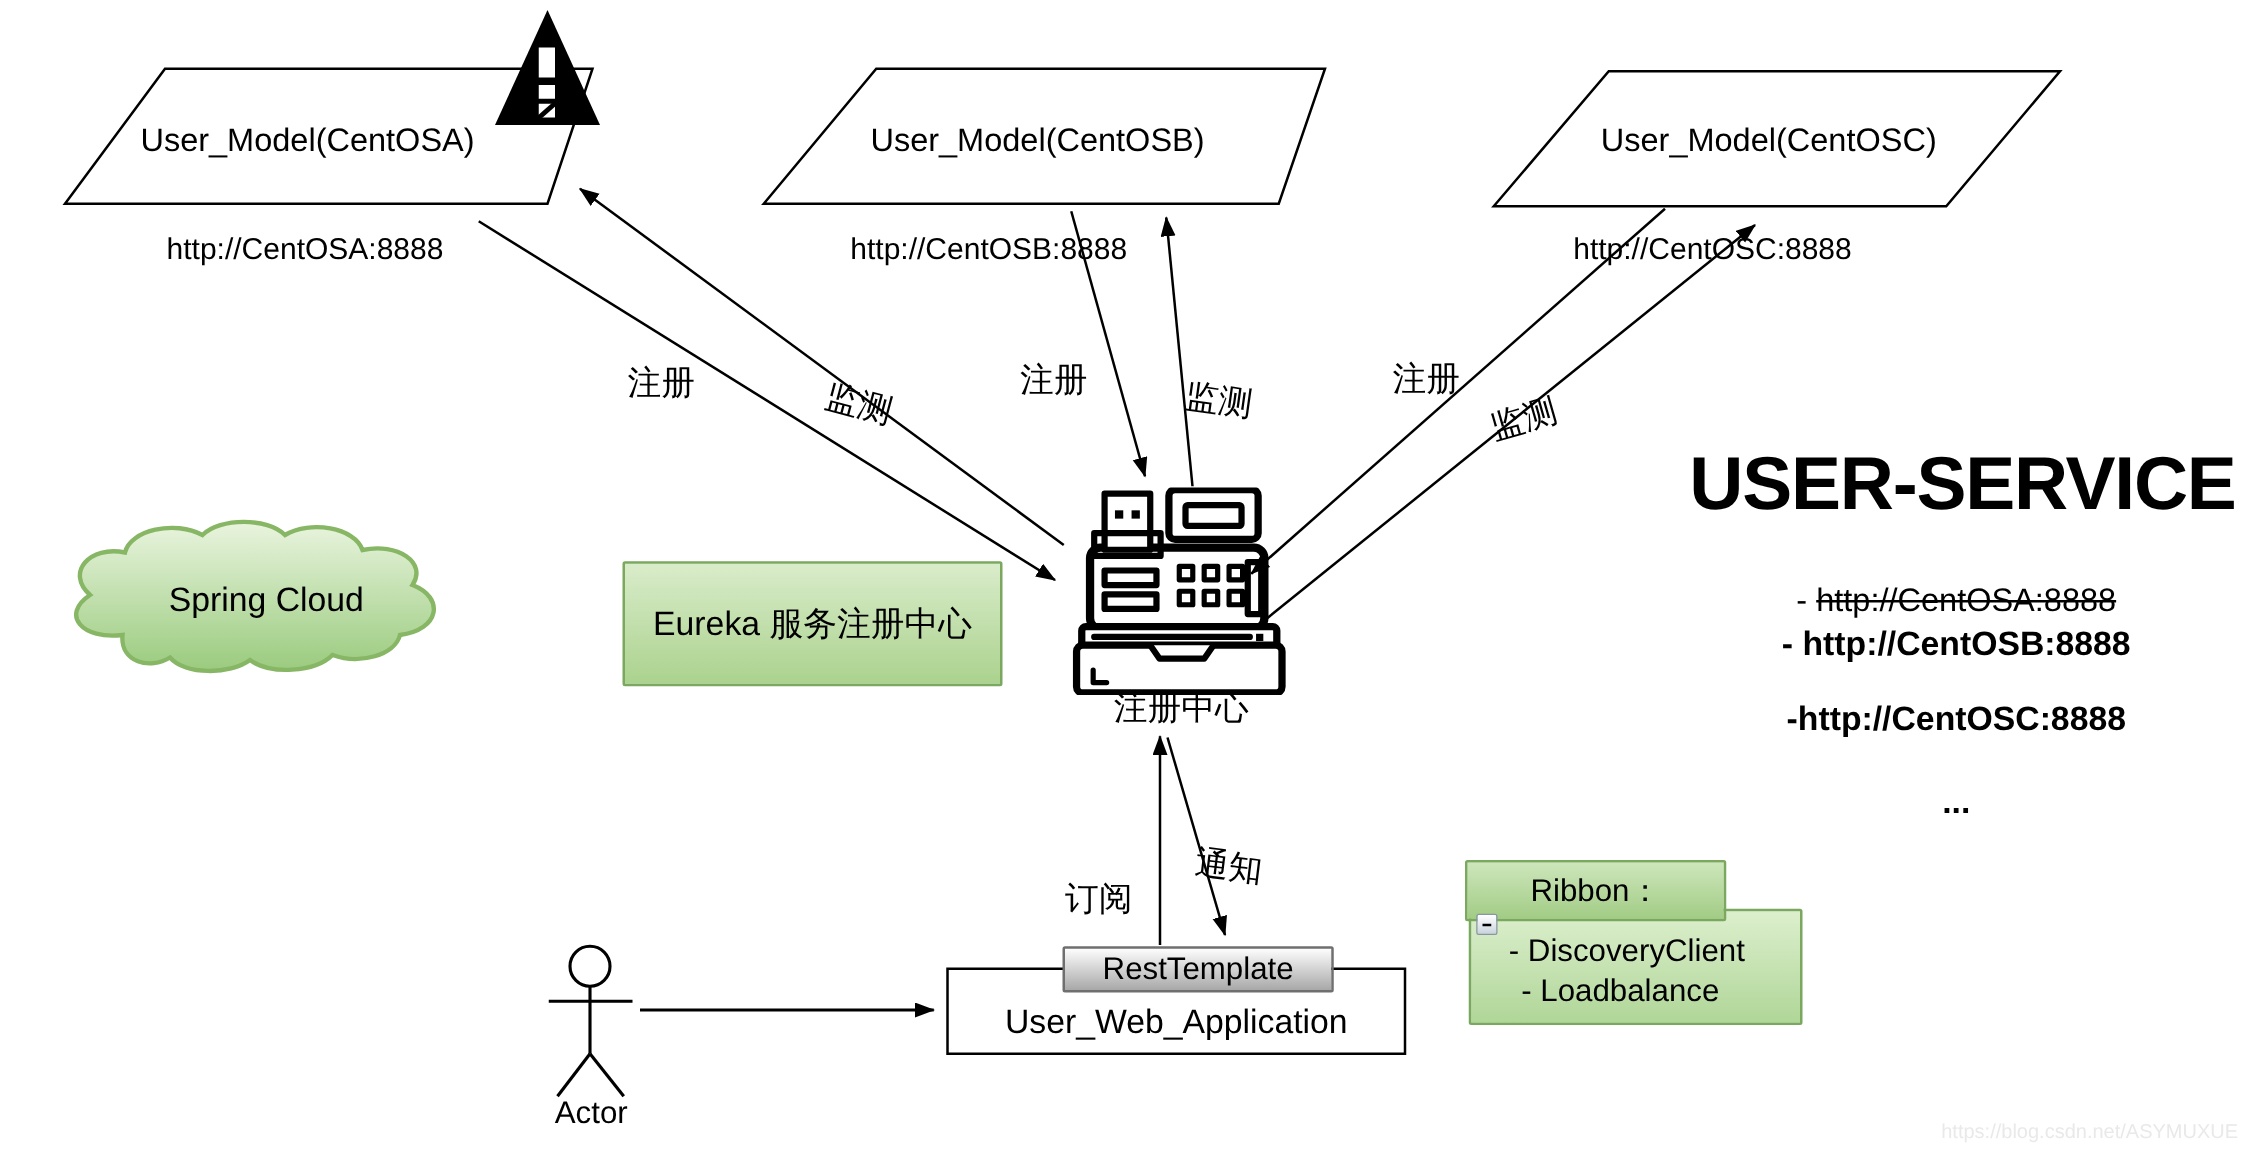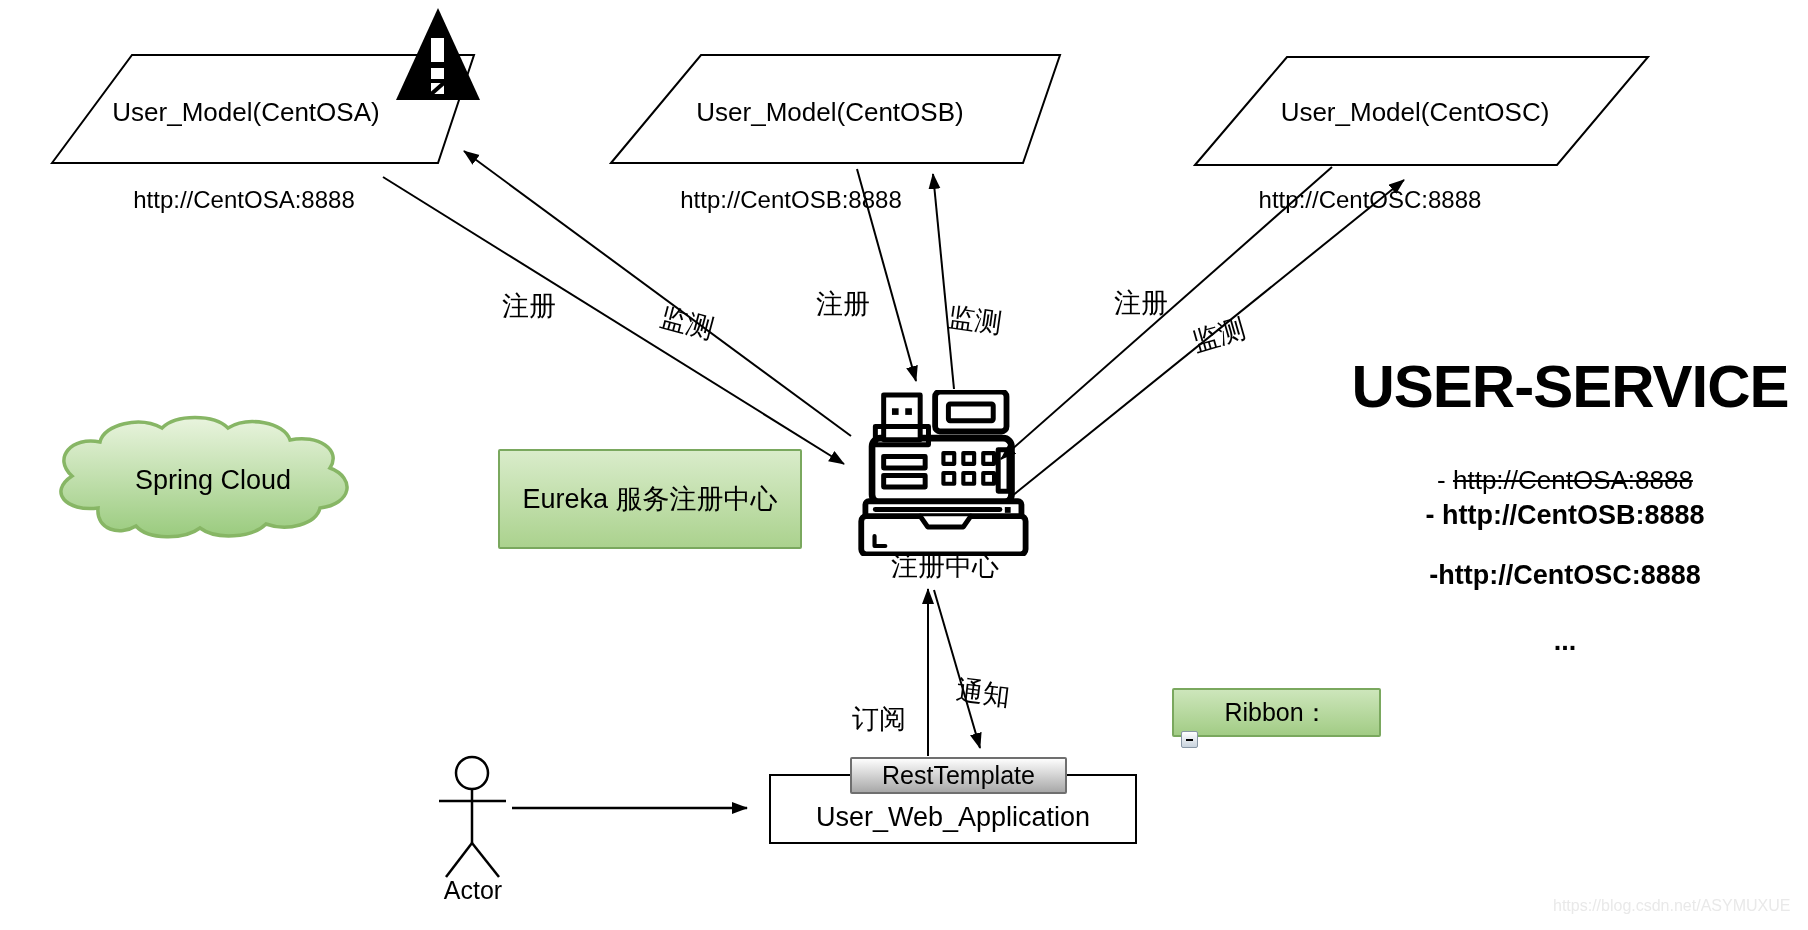--- a/index.html
+++ b/index.html
@@ -16,21 +16,21 @@
             display:flex;align-items:center;justify-content:center;border-radius:2px;}
   .ribbon-title{background:linear-gradient(#cde6bb,#a2cc85);font-size:25px;}
   .ribbon-body{background:linear-gradient(#dcefcd,#b0d698);justify-content:flex-start;
                align-items:flex-start;flex-direction:column;padding:16px 0 0 30px;
                box-sizing:border-box;font-size:25px;line-height:32px;}
   .rest-box{position:absolute;border:2px solid #6f6f6f;
             background:linear-gradient(#fdfdfd,#a8a8a8);
             display:flex;align-items:center;justify-content:center;
             font-size:25px;z-index:4;border-radius:2px;margin-left:28px;}
   .uwa-box{position:absolute;border:2px solid #000;background:#fff;z-index:3;
-           box-sizing:border-box;margin-left:12px;}
+           box-sizing:border-box;}
   .uwa-text{margin-top:26px;text-align:center;font-size:27px;}
   .title{font-size:60px;font-weight:bold;letter-spacing:-1px;}
   .svc-item{font-size:26px;}
   .svc-bold{font-weight:bold;font-size:27px;}
   .strike{text-decoration:line-through;}
   .watermark{font-size:16px;color:#e9e9e9;}
   .collapse{position:absolute;left:1181px;top:731px;width:15px;height:15px;z-index:5;
             border:1px solid #8896a4;background:linear-gradient(#ffffff,#c9d3dd);
             display:flex;align-items:center;justify-content:center;border-radius:2px;}
   .collapse .bar{width:7px;height:2px;background:#000;}
@@ -137,20 +137,24 @@
 
   <div class="lbl cjk center" style="left:103px;top:465px;width:220px;font-size:27px;">Spring Cloud</div>
 
   <div class="lbl title center" style="left:1340px;top:352px;width:460px;">USER-SERVICE</div>
   <div class="lbl svc-item center" style="left:1385px;top:466px;width:360px;"><span>- </span><span class="strike">http://CentOSA:8888</span></div>
   <div class="lbl svc-item svc-bold center" style="left:1385px;top:500px;width:360px;"><span>- </span><span>http://CentOSB:8888</span></div>
   <div class="lbl svc-item svc-bold center" style="left:1385px;top:560px;width:360px;"><span>-</span><span>http://CentOSC:8888</span></div>
   <div class="lbl svc-bold center" style="left:1385px;top:626px;width:360px;">...</div>
 
   <div class="greenbox ribbon-title" style="left:1172px;top:688px;width:205px;height:45px;z-index:2;">Ribbon：</div>
+  <div class="greenbox ribbon-body" style="left:1175px;top:727px;width:267px;height:93px;z-index:1;">
+    <div>- DiscoveryClient</div>
+    <div style="padding-left:10px;">- Loadbalance</div>
+  </div>
   <div class="collapse">
       <div class="bar"></div>
     </div>
 
   <div class="uwa-box" style="left:757px;top:774px;width:368px;height:70px;">
     <div class="uwa-text">User_Web_Application</div>
   </div>
   <div class="rest-box" style="left:822px;top:757px;width:213px;height:33px;">RestTemplate</div>
 
   <div class="lbl center" style="left:418px;top:876px;width:110px;font-size:25px;">Actor</div>

